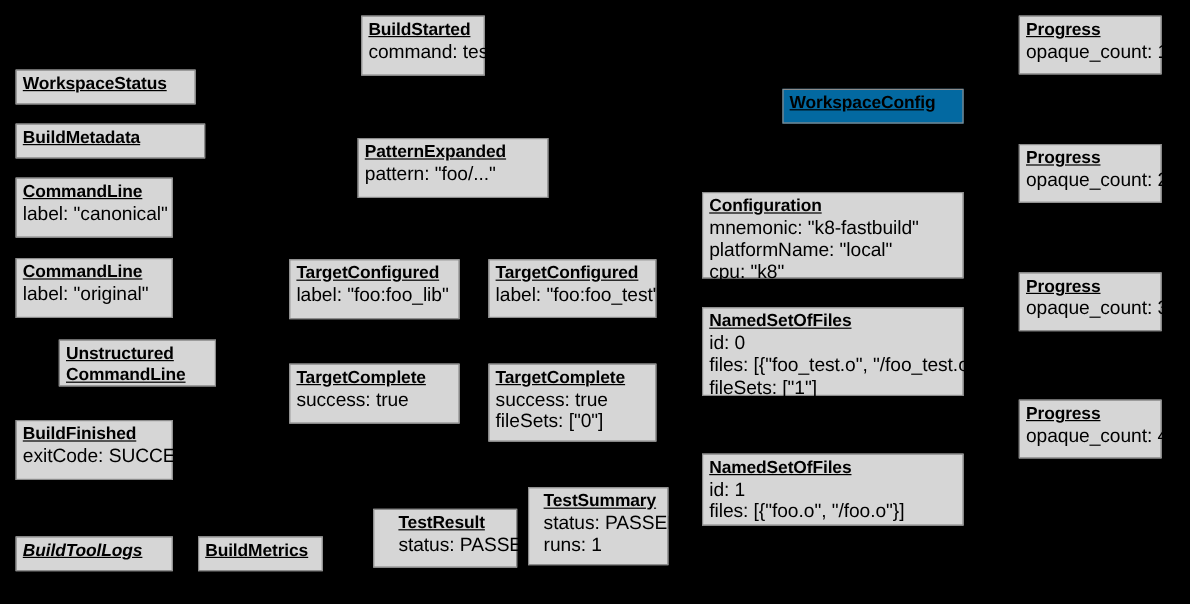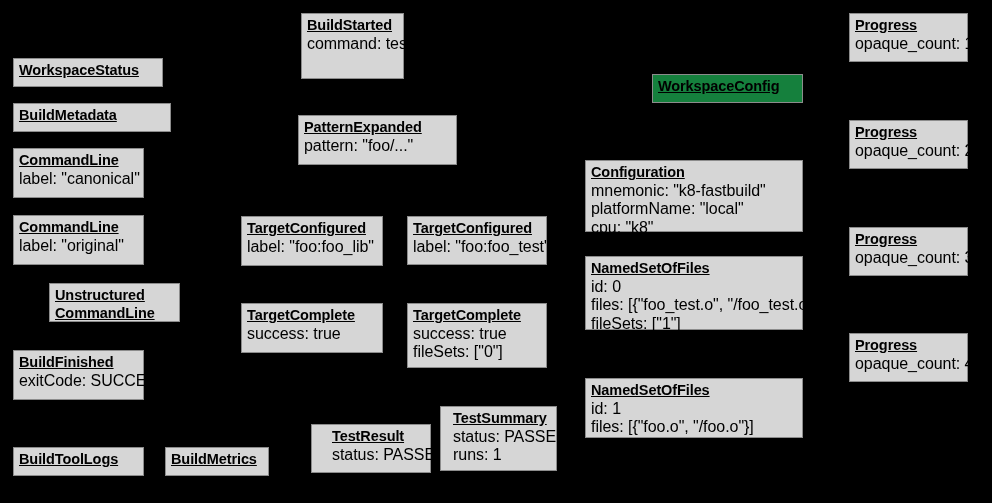--- a/index.html
+++ b/index.html
@@ -64,27 +64,27 @@
       <span class="node-title">CommandLine</span>
       <span class="node-field">label: "original"</span>
     </div>
     <div class="node" style="left: 13px; top: 283px; width: 131px; height: 39px; background: rgb(214, 214, 214); border-color: rgb(140, 140, 140); color: rgb(0, 0, 0); margin-left: 36px;">
       <span class="node-title two-line">Unstructured CommandLine</span>
     </div>
     <div class="node" style="left: 13px; top: 350px; width: 131px; height: 50px; background: rgb(214, 214, 214); border-color: rgb(140, 140, 140); color: rgb(0, 0, 0);">
       <span class="node-title">BuildFinished</span>
       <span class="node-field">exitCode: SUCCESS</span>
     </div>
-    <div class="node" style="left: 13px; top: 447px; width: 131px; height: 29px; background: rgb(214, 214, 214); border-color: rgb(140, 140, 140); color: rgb(0, 0, 0);">
+    <div class="node" style="left: 13px; top: 447px; width: 131px; height: 29px; background: rgb(214, 214, 214); border-color: rgb(140, 140, 140); color: rgb(0, 0, 0); font-style: italic;">
       <span class="node-title">BuildToolLogs</span>
     </div>
     <div class="node" style="left: 165px; top: 447px; width: 104px; height: 29px; background: rgb(214, 214, 214); border-color: rgb(140, 140, 140); color: rgb(0, 0, 0);">
       <span class="node-title">BuildMetrics</span>
     </div>
-    <div class="node" style="left: 301px; top: 13px; width: 103px; height: 66px; background: rgb(214, 214, 214); border-color: rgb(140, 140, 140); color: rgb(0, 0, 0);">
+    <div class="node" style="left: 301px; top: 13px; width: 103px; height: 50px; background: rgb(214, 214, 214); border-color: rgb(140, 140, 140); color: rgb(0, 0, 0);">
       <span class="node-title">BuildStarted</span>
       <span class="node-field">command: test</span>
     </div>
     <div class="node" style="left: 298px; top: 115px; width: 159px; height: 50px; background: rgb(214, 214, 214); border-color: rgb(140, 140, 140); color: rgb(0, 0, 0);">
       <span class="node-title">PatternExpanded</span>
       <span class="node-field">pattern: "foo/..."</span>
     </div>
     <div class="node" style="left: 241px; top: 216px; width: 142px; height: 50px; background: rgb(214, 214, 214); border-color: rgb(140, 140, 140); color: rgb(0, 0, 0);">
       <span class="node-title">TargetConfigured</span>
       <span class="node-field">label: "foo:foo_lib"</span>
@@ -104,21 +104,21 @@
     </div>
     <div class="node" style="left: 311px; top: 424px; width: 120px; height: 49px; background: rgb(214, 214, 214); border-color: rgb(140, 140, 140); color: rgb(0, 0, 0); padding-left: 20px;">
       <span class="node-title">TestResult</span>
       <span class="node-field">status: PASSED</span>
     </div>
     <div class="node" style="left: 440px; top: 406px; width: 117px; height: 65px; background: rgb(214, 214, 214); border-color: rgb(140, 140, 140); color: rgb(0, 0, 0); padding-left: 12px;">
       <span class="node-title">TestSummary</span>
       <span class="node-field">status: PASSED</span>
       <span class="node-field">runs: 1</span>
     </div>
-    <div class="node" style="left: 652px; top: 74px; width: 151px; height: 29px; background: #15803d; border-color: rgb(140, 140, 140); color: rgb(0, 0, 0);">
+    <div class="node" style="left: 652px; top: 74px; width: 151px; height: 29px; background: #0369a1; border-color: rgb(140, 140, 140); color: rgb(0, 0, 0);">
       <span class="node-title">WorkspaceConfig</span>
     </div>
     <div class="node" style="left: 585px; top: 160px; width: 218px; height: 72px; background: rgb(214, 214, 214); border-color: rgb(140, 140, 140); color: rgb(0, 0, 0);">
       <span class="node-title">Configuration</span>
       <span class="node-field">mnemonic: "k8-fastbuild"</span>
       <span class="node-field">platformName: "local"</span>
       <span class="node-field">cpu: "k8"</span>
     </div>
     <div class="node" style="left: 585px; top: 256px; width: 218px; height: 74px; background: rgb(214, 214, 214); border-color: rgb(140, 140, 140); color: rgb(0, 0, 0);">
       <span class="node-title">NamedSetOfFiles</span>

